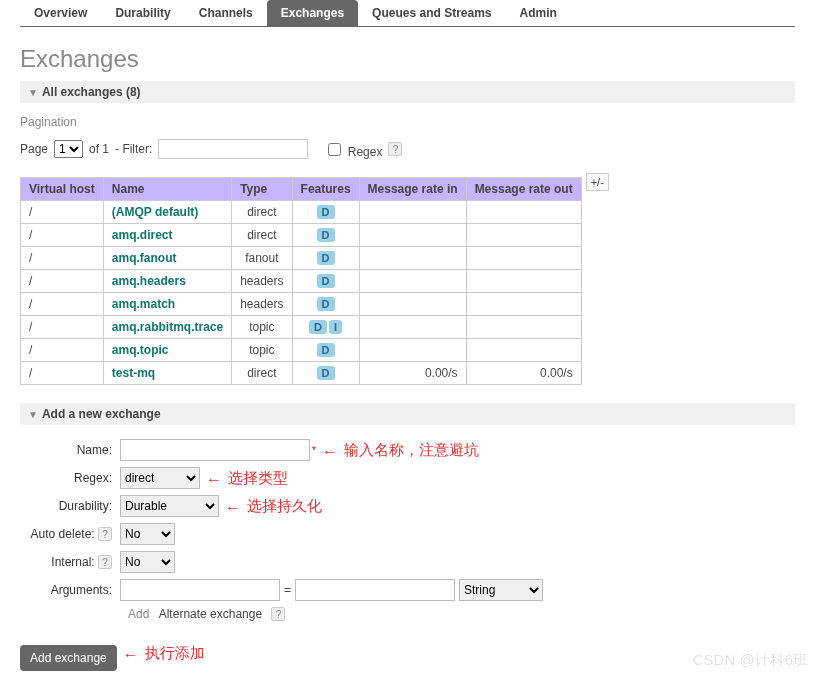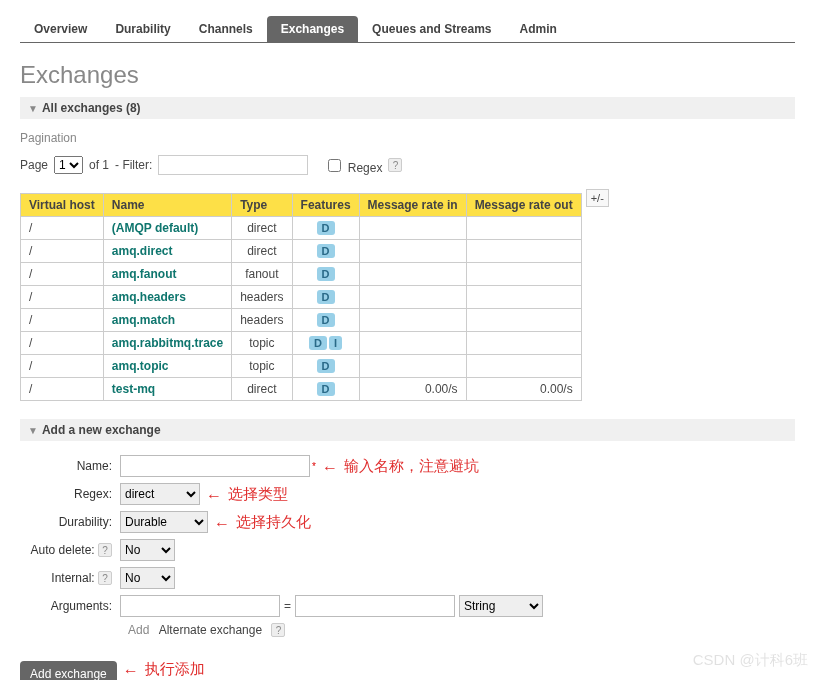--- a/index.html
+++ b/index.html
@@ -8,21 +8,21 @@
       font-size: 12px;
       color: #484848;
       margin: 0;
       padding: 0;
       width: 815px;
       background: #fff;
     }
     .tabs {
       display: flex;
       border-bottom: 1px solid #666;
-      margin: 16px 20px;
+      margin: 0 20px;
     }
     .tab {
       padding: 6px 14px;
       font-weight: bold;
       color: #444;
       cursor: pointer;
       font-size: 12px;
     }
     .tab.active {
       background: #666;
@@ -84,21 +84,21 @@
       margin-top: 4px;
     }
     table.list th, table.list td {
       border: 1px solid #ccc;
       padding: 4px 8px;
       font-size: 12px;
       text-align: left;
       white-space: nowrap;
     }
     table.list th {
-      background: #fde047;
+      background: #c4b5fd;
       font-weight: bold;
       color: #444;
     }
     table.list td.center { text-align: center; }
     table.list td.right { text-align: right; }
     table.list td.name a { font-weight: bold; color: #0f766e; text-decoration: none; }
     .feature-badge {
       display: inline-block;
       background: #99d0e8;
       color: #2a6a88;
@@ -319,21 +319,21 @@
       <div class="form-label">Regex:</div>
       <select class="form-select" style="width:80px">
         <option>direct</option>
       </select>
       <span class="arrow-red">←</span>
       <span class="anno">选择类型</span>
     </div>
 
     <div class="form-row">
       <div class="form-label">Durability:</div>
-      <select class="form-select" style="width:88px">
+      <select class="form-select" style="width:99px">
         <option>Durable</option>
       </select>
       <span class="arrow-red">←</span>
       <span class="anno">选择持久化</span>
     </div>
 
     <div class="form-row">
       <div class="form-label">
         <span>Auto delete:</span>
         <span class="help">?</span>

